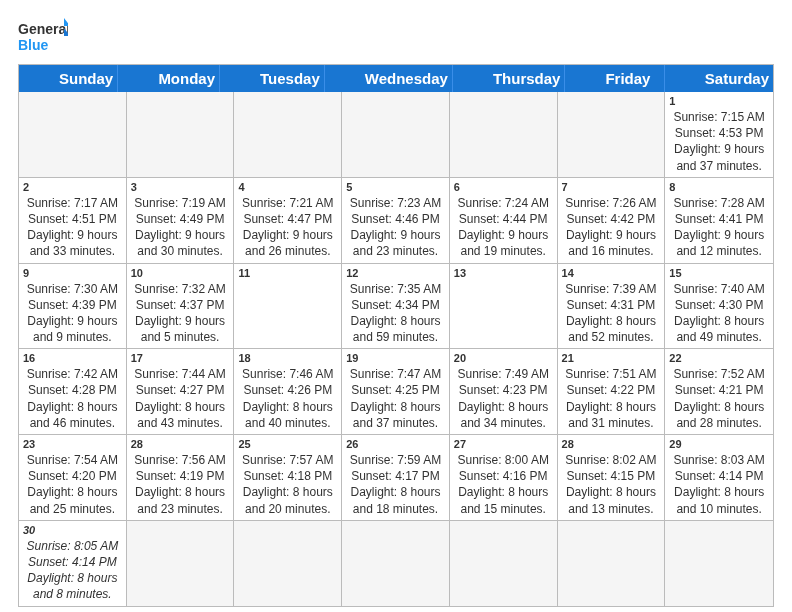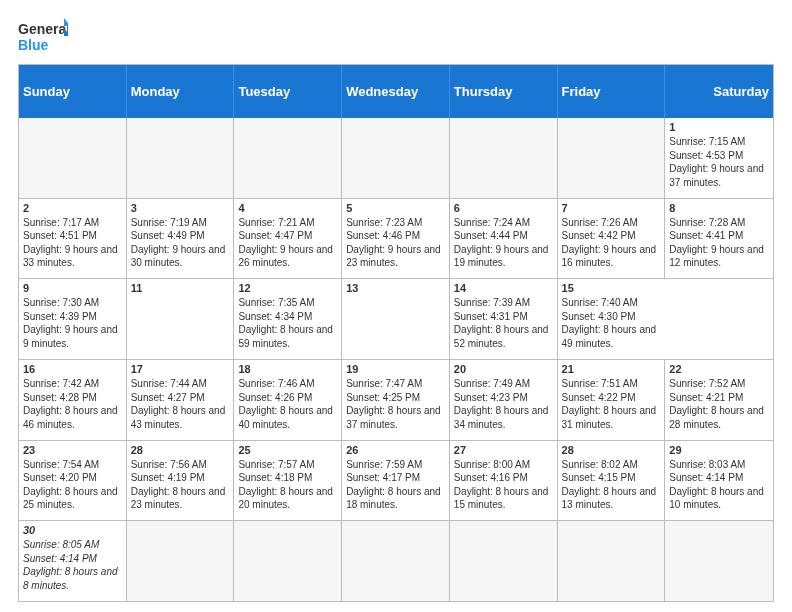--- a/index.html
+++ b/index.html
@@ -46,25 +46,26 @@
       flex-direction: column;
       border: 1px solid #bbb;
     }
     .cal-header {
       display: grid;
       grid-template-columns: repeat(7, 1fr);
       background: #1976D2;
     }
     .cal-header-cell {
       color: #fff;
-      font-size: 13px;
+      font-size: 15px;
       font-weight: bold;
-      padding: 19px 4px;
+      padding: 5px 4px;
       text-align: left;
       border-right: 1px solid #3a8ee8;
+      margin-left: 36px;
     }
     .cal-header-cell:last-child { border-right: none; text-align: right; }
     .cal-body {
       flex: 1;
       display: flex;
       flex-direction: column;
     }
     .cal-row {
       display: grid;
       grid-template-columns: repeat(7, 1fr);
@@ -83,23 +84,24 @@
     }
     .cal-cell:last-child { border-right: none; }
     .cal-cell.empty { background: #f5f5f5; }
     .day-num {
       font-size: 11px;
       font-weight: bold;
       color: #333;
       margin-bottom: 2px;
     }
     .cell-info {
-      font-size: 10px;
+      font-size: 12px;
       line-height: 1.35;
       color: #333;
+      text-align: center;
     }
     .last-row .cal-cell {
       border-bottom: none;
       font-style: italic;
     }
   </style>
 </head>
 <body>
 
 <div class="page">
@@ -197,20 +199,27 @@
         </div>
         <div class="cal-row">
           <div class="cal-cell">
             <div class="day-num">9</div>
             <div class="cell-info">Sunrise: 7:30 AM
 Sunset: 4:39 PM
 Daylight: 9 hours
 and 9 minutes.</div>
           </div>
           <div class="cal-cell">
+            <div class="day-num">10</div>
+            <div class="cell-info">Sunrise: 7:32 AM
+Sunset: 4:37 PM
+Daylight: 9 hours
+and 5 minutes.</div>
+          </div>
+          <div class="cal-cell">
             <div class="day-num">11</div>
           </div>
           <div class="cal-cell">
             <div class="day-num">12</div>
             <div class="cell-info">Sunrise: 7:35 AM
 Sunset: 4:34 PM
 Daylight: 8 hours
 and 59 minutes.</div>
           </div>
           <div class="cal-cell">

